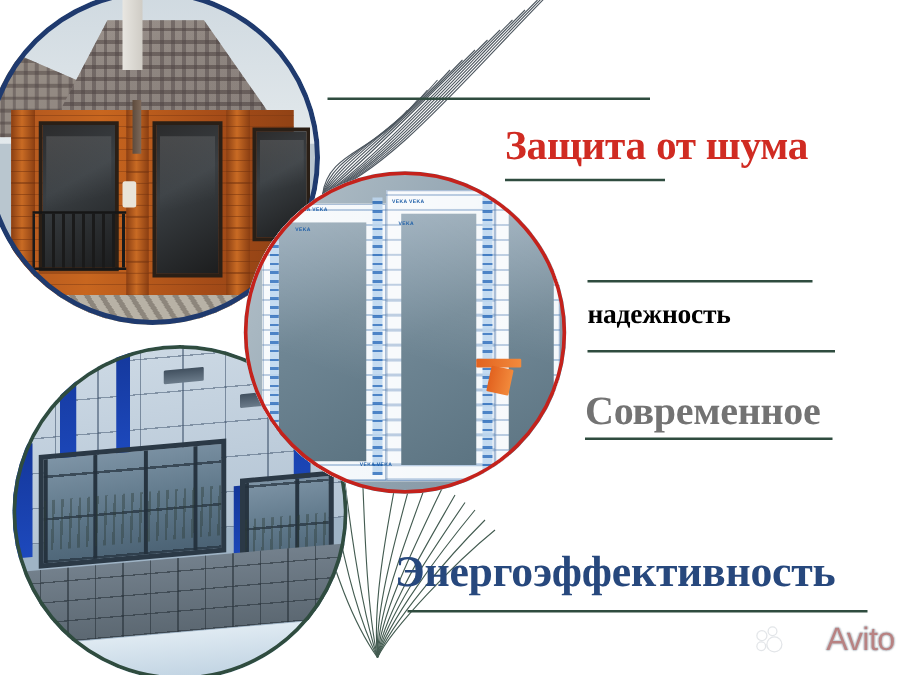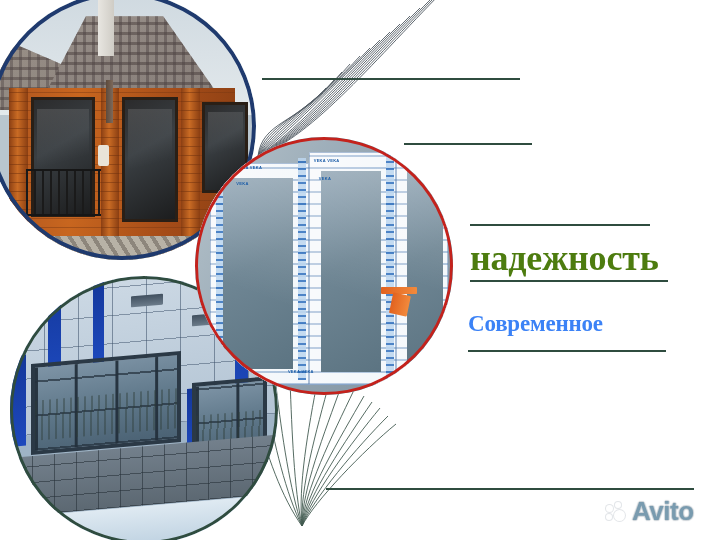--- a/index.html
+++ b/index.html
@@ -243,29 +243,30 @@
   }
   #watermark .wm-dots { position: relative; width: 22px; height: 22px; }
   #watermark .wm-dots i {
     position: absolute; display: block; border-radius: 50%;
     background: #ffffff;
     box-shadow: 0 0 0 1px rgba(160,170,180,.55);
   }
   #watermark .wm-text {
     font-family: "Liberation Sans", sans-serif;
     font-size: 26px;
-    font-weight: bold;
-    color: #0c4a6e;
+    font-weight: normal;
+    color: #7f1d1d;
     text-shadow:
       0 0 1px rgba(150,162,172,.9),
       1px 0 1px rgba(150,162,172,.8),
       -1px 0 1px rgba(150,162,172,.8),
       0 1px 1px rgba(150,162,172,.8),
       0 -1px 1px rgba(150,162,172,.8);
     letter-spacing: -0.5px;
+    margin-left: 29px;
   }
 </style>
 </head>
 <body>
 
 <div id="poster">
 
   <div class="fan" id="fan-top" style="left:250px; top:-14px; width:210px; height:180px;">
     <svg width="210" height="180" viewBox="0 0 210 180">
       <g fill="none" stroke="#303b45" stroke-width="0.9" opacity="0.85">
@@ -376,35 +377,41 @@
       <div class="veka-mark" style="left:36%; top:90%;">VEKA VEKA</div>
 
       <div class="strap" style="left:72%; top:58%; width:14%; height:3%;"></div>
       <div class="strap" style="left:76%; top:61%; width:7%; height:8%; transform:rotate(12deg);"></div>
     </div>
     <div class="ring" style="border:3px solid #c4221c;"></div>
   </div>
 
   <div class="rule" style="left:262px; top:78px; width:258px;"></div>
 
+  <div class="claim" style="left:404px; top:101px; font-size:33px; color:#D02B22;">
+    <span class="txt">Защита от шума</span>
+  </div>
   <div class="rule" style="left:404px; top:143px; width:128px;"></div>
 
   <div class="rule" style="left:470px; top:224px; width:180px; height:1.6px;"></div>
 
-  <div class="claim" style="left:470px; top:240px; font-size:36px; color:#4d7c0f;">
+  <div class="claim" style="left:470px; top:240px; font-size:22px; color:#000000;">
     <span class="txt">надежность</span>
   </div>
   <div class="rule" style="left:470px; top:280px; width:198px; height:1.6px;"></div>
 
-  <div class="claim" style="left:468px; top:312px; font-size:23px; color:#3b82f6;text-align:center;">
+  <div class="claim" style="left:468px; top:312px; font-size:32px; color:#737373;text-align:center;">
     <span class="txt">Современное</span>
   </div>
   <div class="rule" style="left:468px; top:350px; width:198px;"></div>
 
 
+  <div class="claim" style="left:316px; top:440px; font-size:35px; color:#27487D;">
+    <span class="txt">Энергоэффективность</span>
+  </div>
   <div class="rule" style="left:326px; top:488px; width:368px;"></div>
 
   <div id="watermark" style="left:606px; top:496px;">
     <span class="wm-dots">
       <i style="left:0px;  top:4px;  width:7px;  height:7px;"></i>
       <i style="left:0px;  top:13px; width:6px;  height:6px;"></i>
       <i style="left:9px;  top:1px;  width:6px;  height:6px;"></i>
       <i style="left:8px;  top:9px;  width:11px; height:11px;"></i>
     </span>
     <span class="wm-text">Avito</span>

